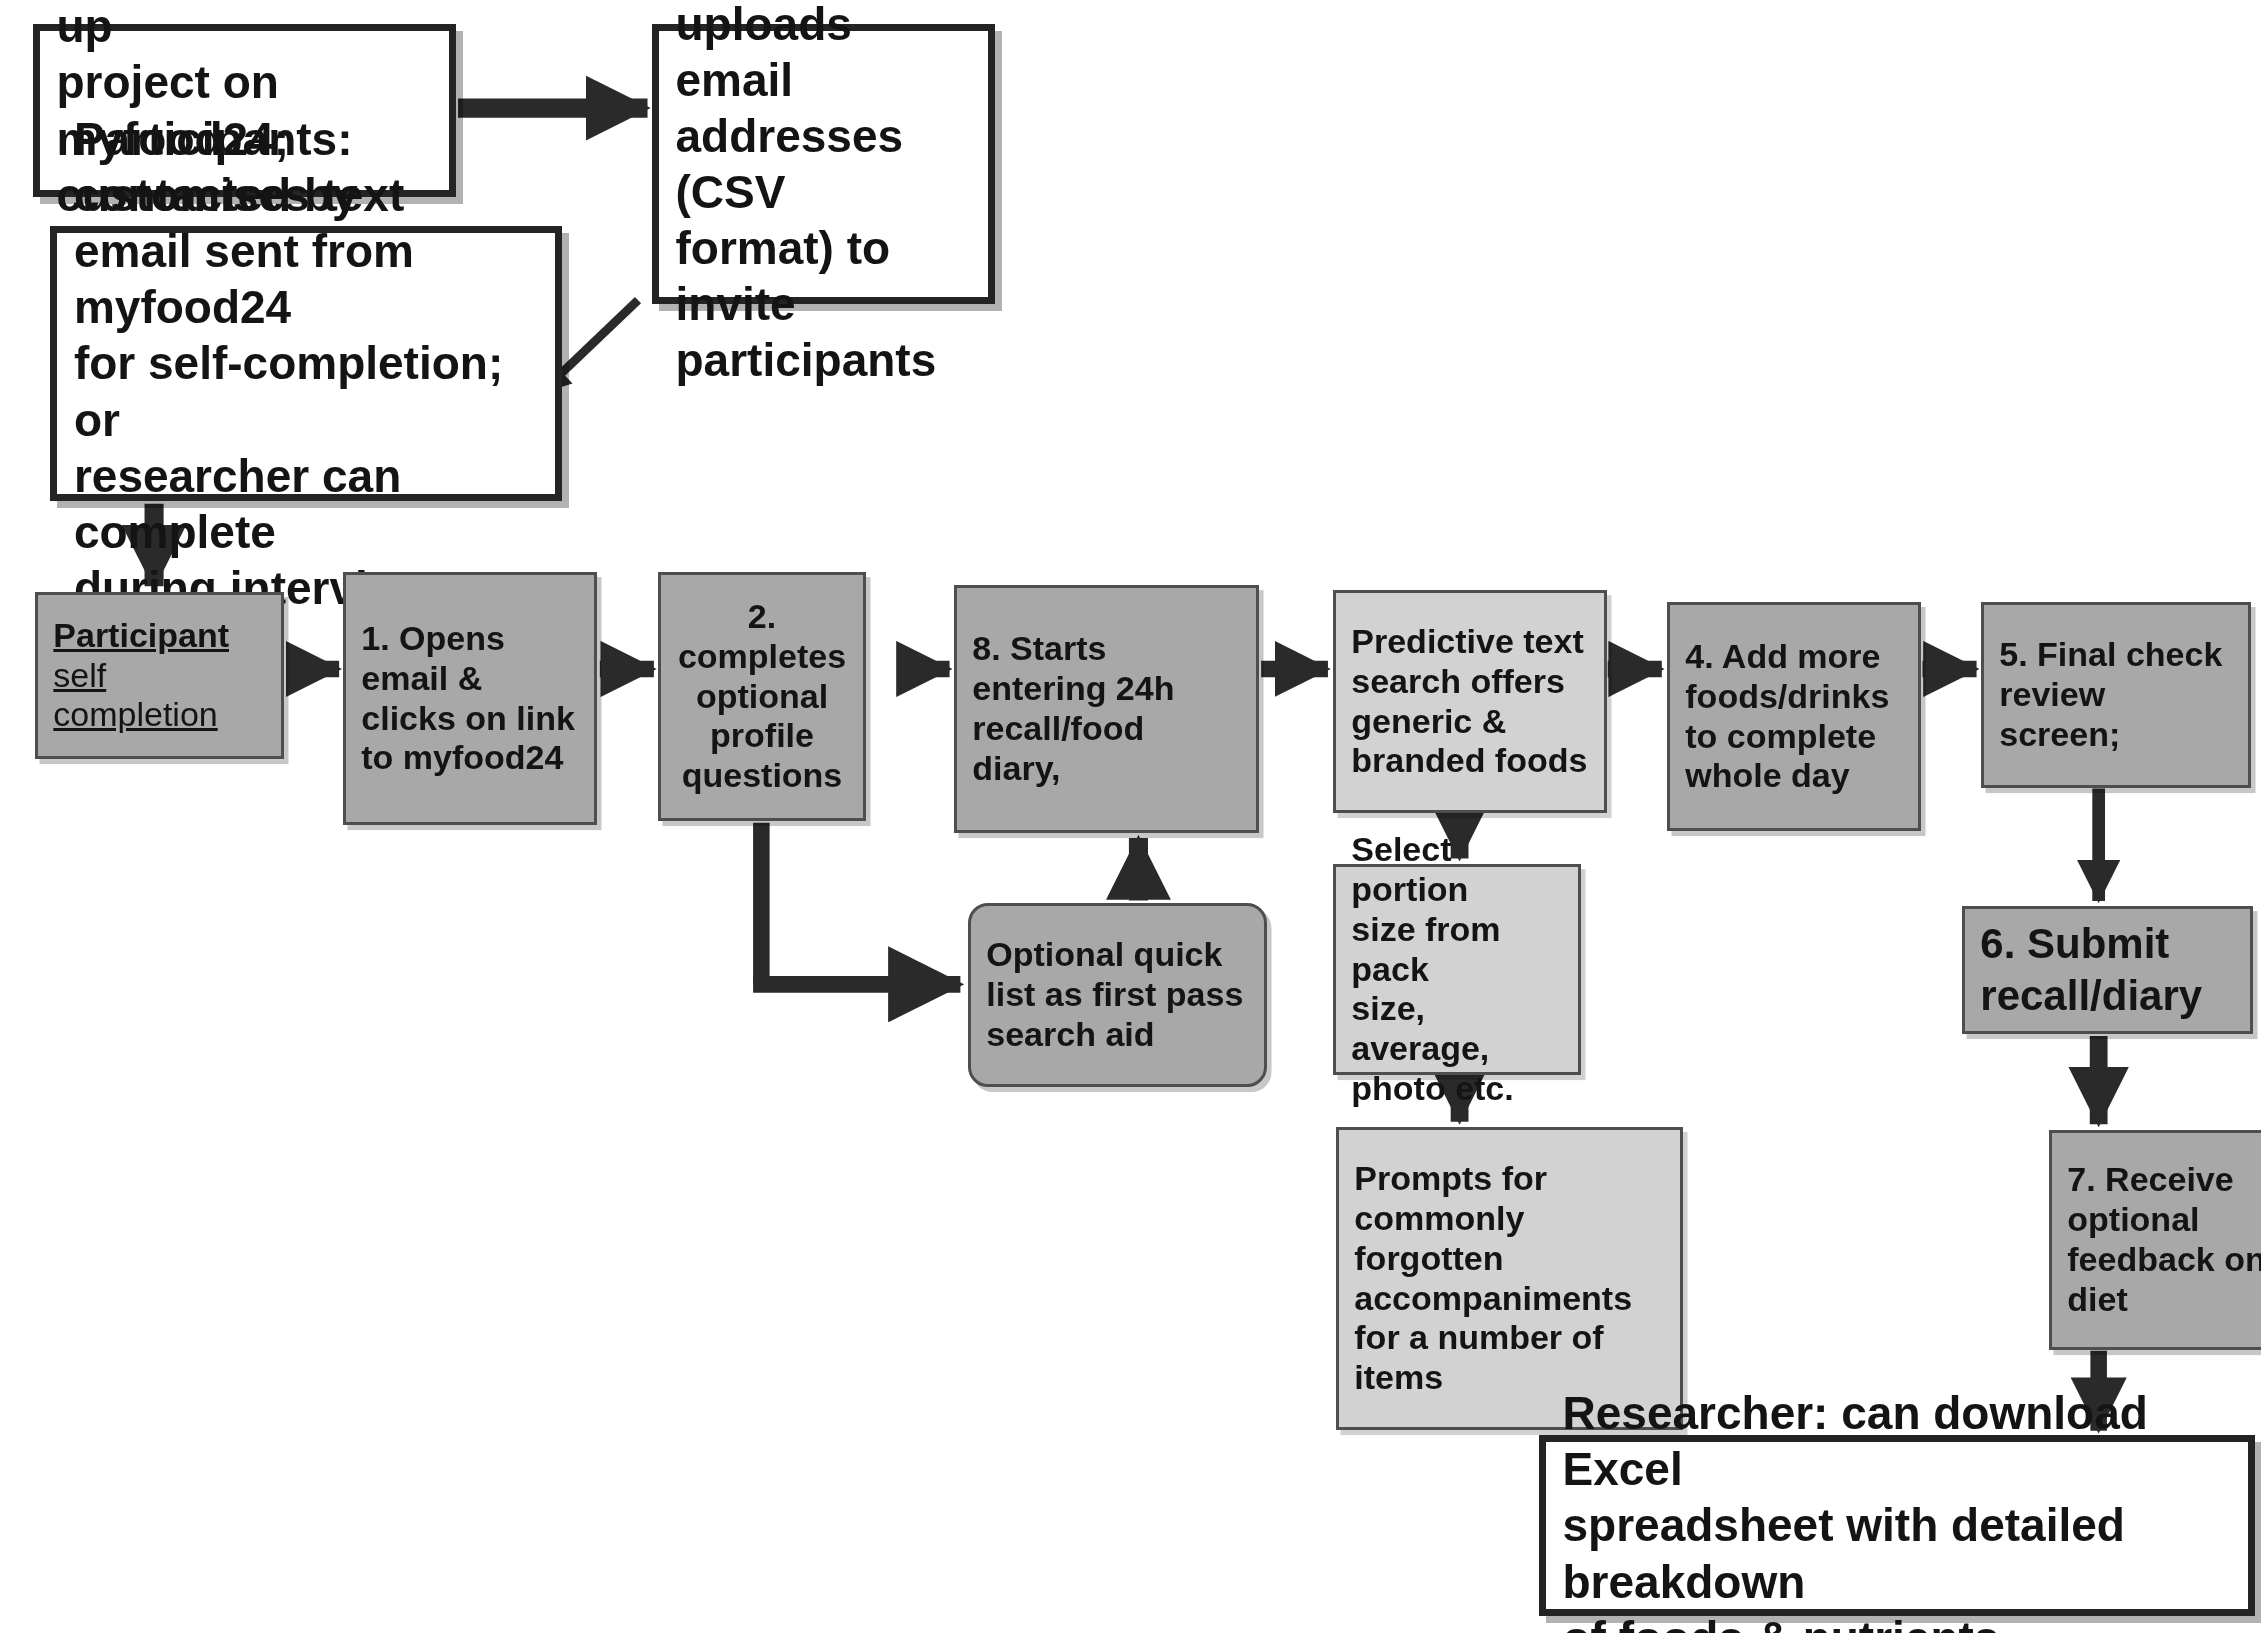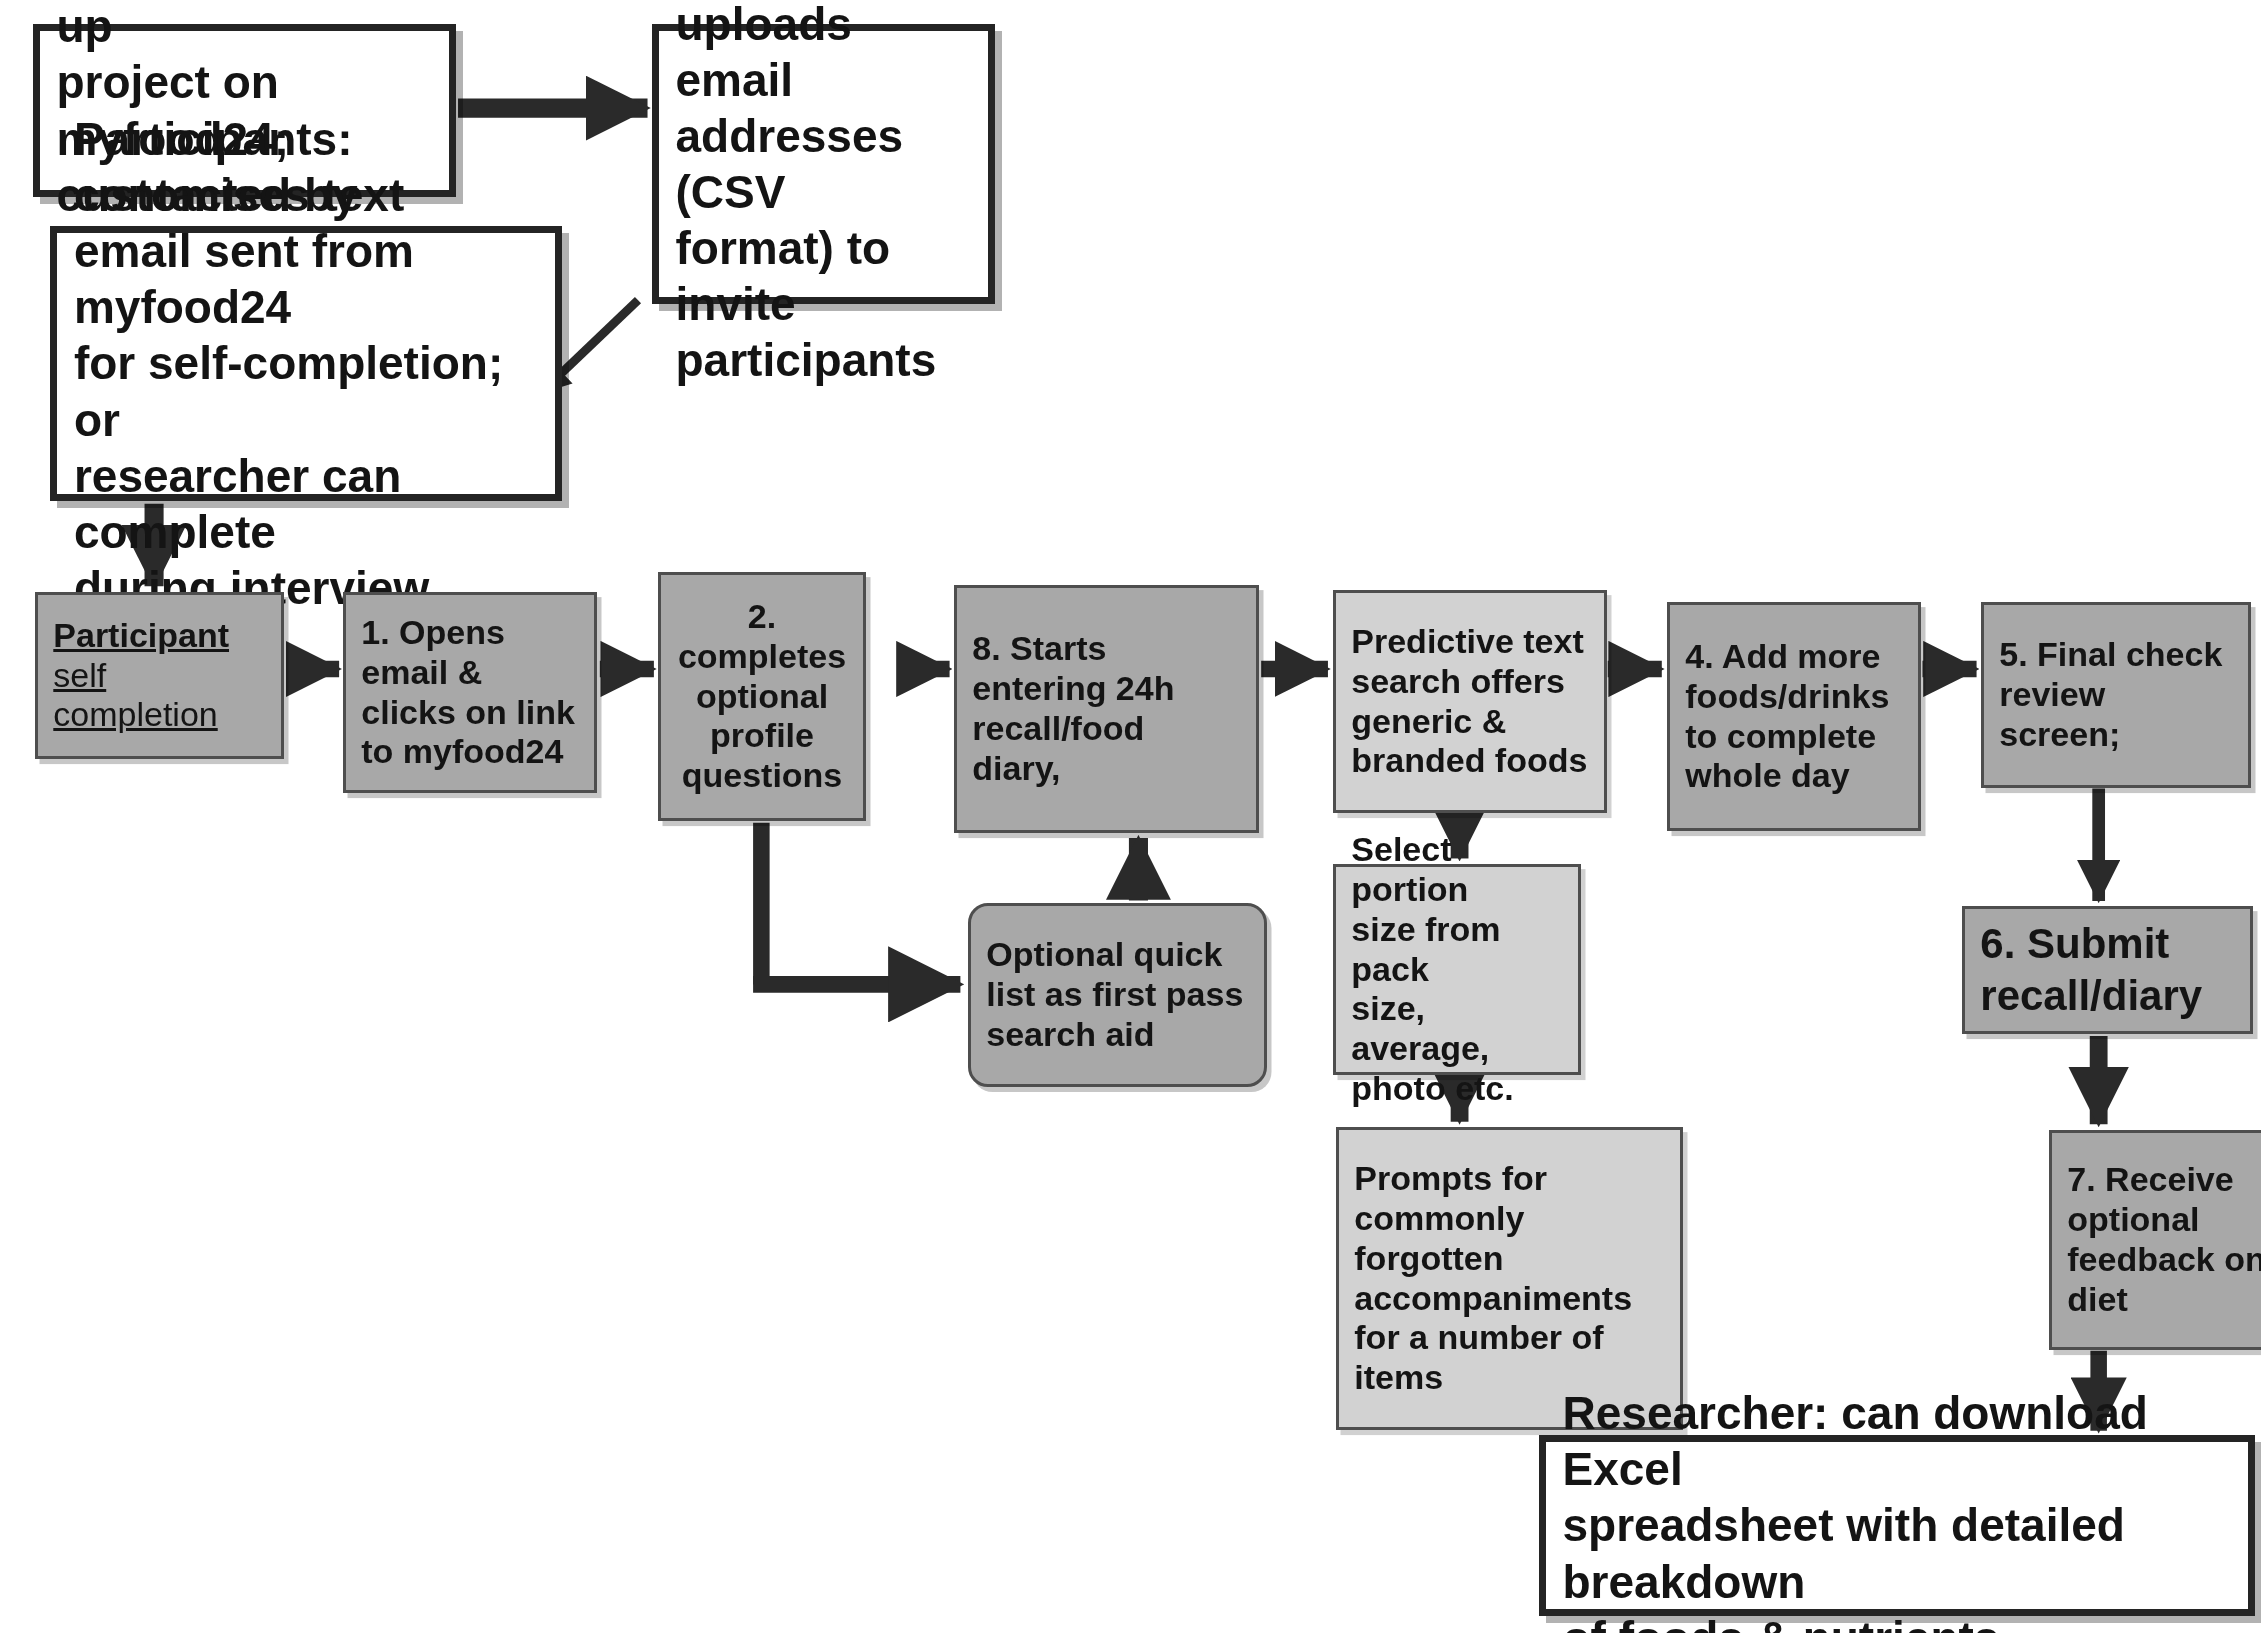--- a/index.html
+++ b/index.html
@@ -112,21 +112,21 @@
 researcher can complete
 during interview.</span></div>
   </div>
 
   <div class="box gray" style="left:35px; top:592px; width:249px; height:167px;text-decoration:underline;">
     <div><span class="lbl">Participant</span><span class="normal">
 self
 completion</span></div>
   </div>
 
-  <div class="box gray" style="left:343px; top:572px; width:254px; height:201px;margin-top:20px;">
+  <div class="box gray" style="left:343px; top:572px; width:254px; height:253px;">
     <div>1. Opens
 email &amp;
 clicks on link
 to myfood24</div>
   </div>
 
   <div class="box gray" style="left:658px; top:572px; width:208px; height:249px;text-align:center;">
     <div>2. completes
 optional
 profile

